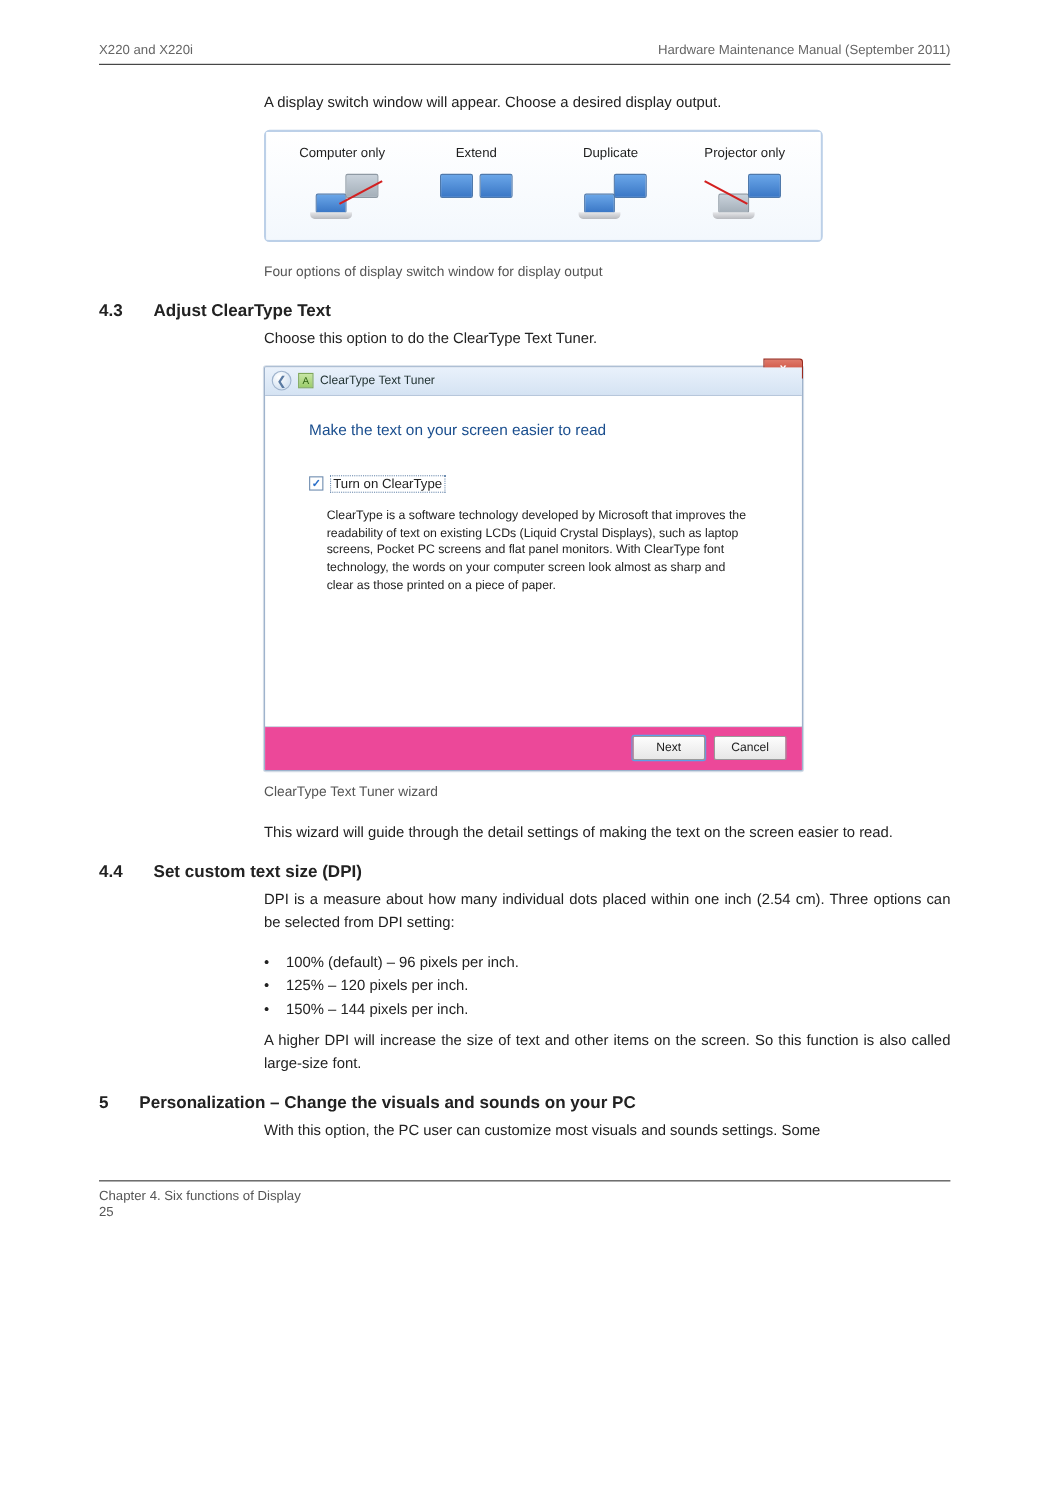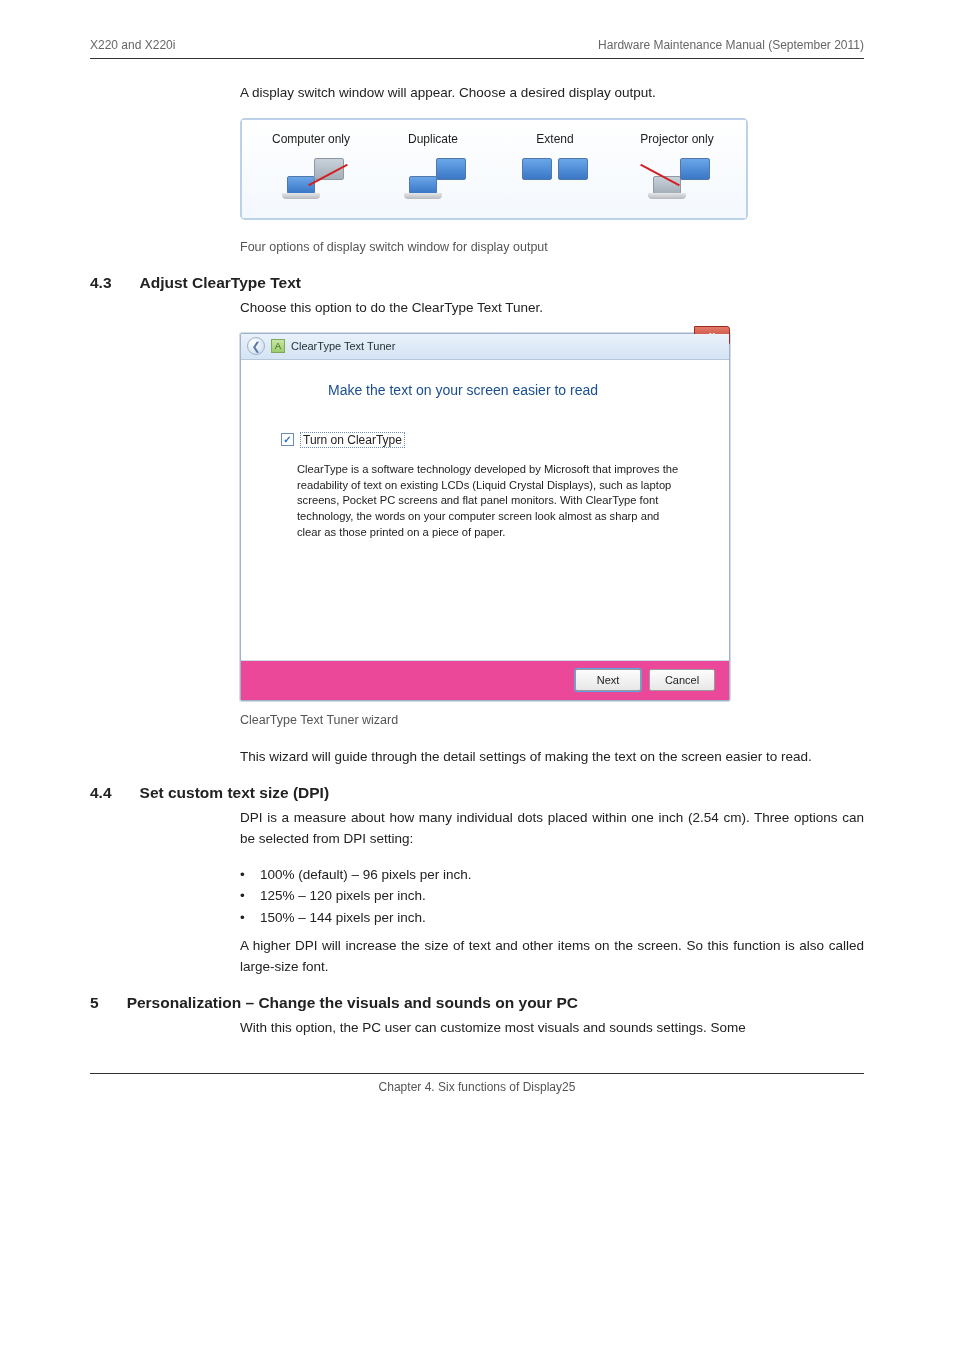--- a/index.html
+++ b/index.html
@@ -159,21 +159,20 @@
     font-weight: bold;
   }
   .ct-body {
     padding: 22px 40px 60px 40px;
     min-height: 300px;
   }
   .ct-heading {
     color: #1a4e8e;
     font-size: 14px;
     margin-bottom: 34px;
-    margin-left: 47px;
   }
   .ct-check-row {
     display: flex; align-items:center; gap:6px;
     font-size: 12px;
     margin-bottom: 14px;
   }
   .ct-check {
     width: 13px; height: 13px;
     border: 1px solid #6f8db0;
     background: #fff;
@@ -218,23 +217,24 @@
     line-height: 1.6;
   }
   .sub-list .row { display:flex; gap:10px; }
   .sub-list .dot { width: 10px; }
 
   .footer-rule {
     border-top: 1.5px solid #333;
     margin-top: 34px;
     padding-top: 6px;
     display:flex;
-    justify-content: center;
+    justify-content: flex-end;
     font-size: 12px;
     color: #555;
+    flex-direction: column;
   }
 
   h2.sec { font-size: 15.5px; font-weight: 600; color:#222; margin: 16px 0 6px 0; display:flex; gap:28px;}
 </style>
 </head>
 <body>
 
 <div class="page">
   <div class="header">
     <span>X220 and X220i</span>
@@ -251,33 +251,33 @@
         <div class="proj-icon">
           <div class="laptop">
               <div class="screen"></div>
               <div class="base"></div>
             </div>
           <div class="monitor dim"></div>
           <div class="red-line"></div>
         </div>
       </div>
       <div class="proj-option">
+        <span class="label">Extend</span>
+        <div class="proj-icon">
+          <div class="monitor" style="left:4px; right:auto;"></div>
+          <div class="monitor"></div>
+        </div>
+      </div>
+      <div class="proj-option">
         <span class="label">Duplicate</span>
         <div class="proj-icon">
           <div class="laptop">
               <div class="screen"></div>
               <div class="base"></div>
             </div>
-          <div class="monitor"></div>
-        </div>
-      </div>
-      <div class="proj-option">
-        <span class="label">Extend</span>
-        <div class="proj-icon">
-          <div class="monitor" style="left:4px; right:auto;"></div>
           <div class="monitor"></div>
         </div>
       </div>
       <div class="proj-option">
         <span class="label">Projector only</span>
         <div class="proj-icon">
           <div class="laptop">
               <div class="screen dim"></div>
               <div class="base"></div>
             </div>

